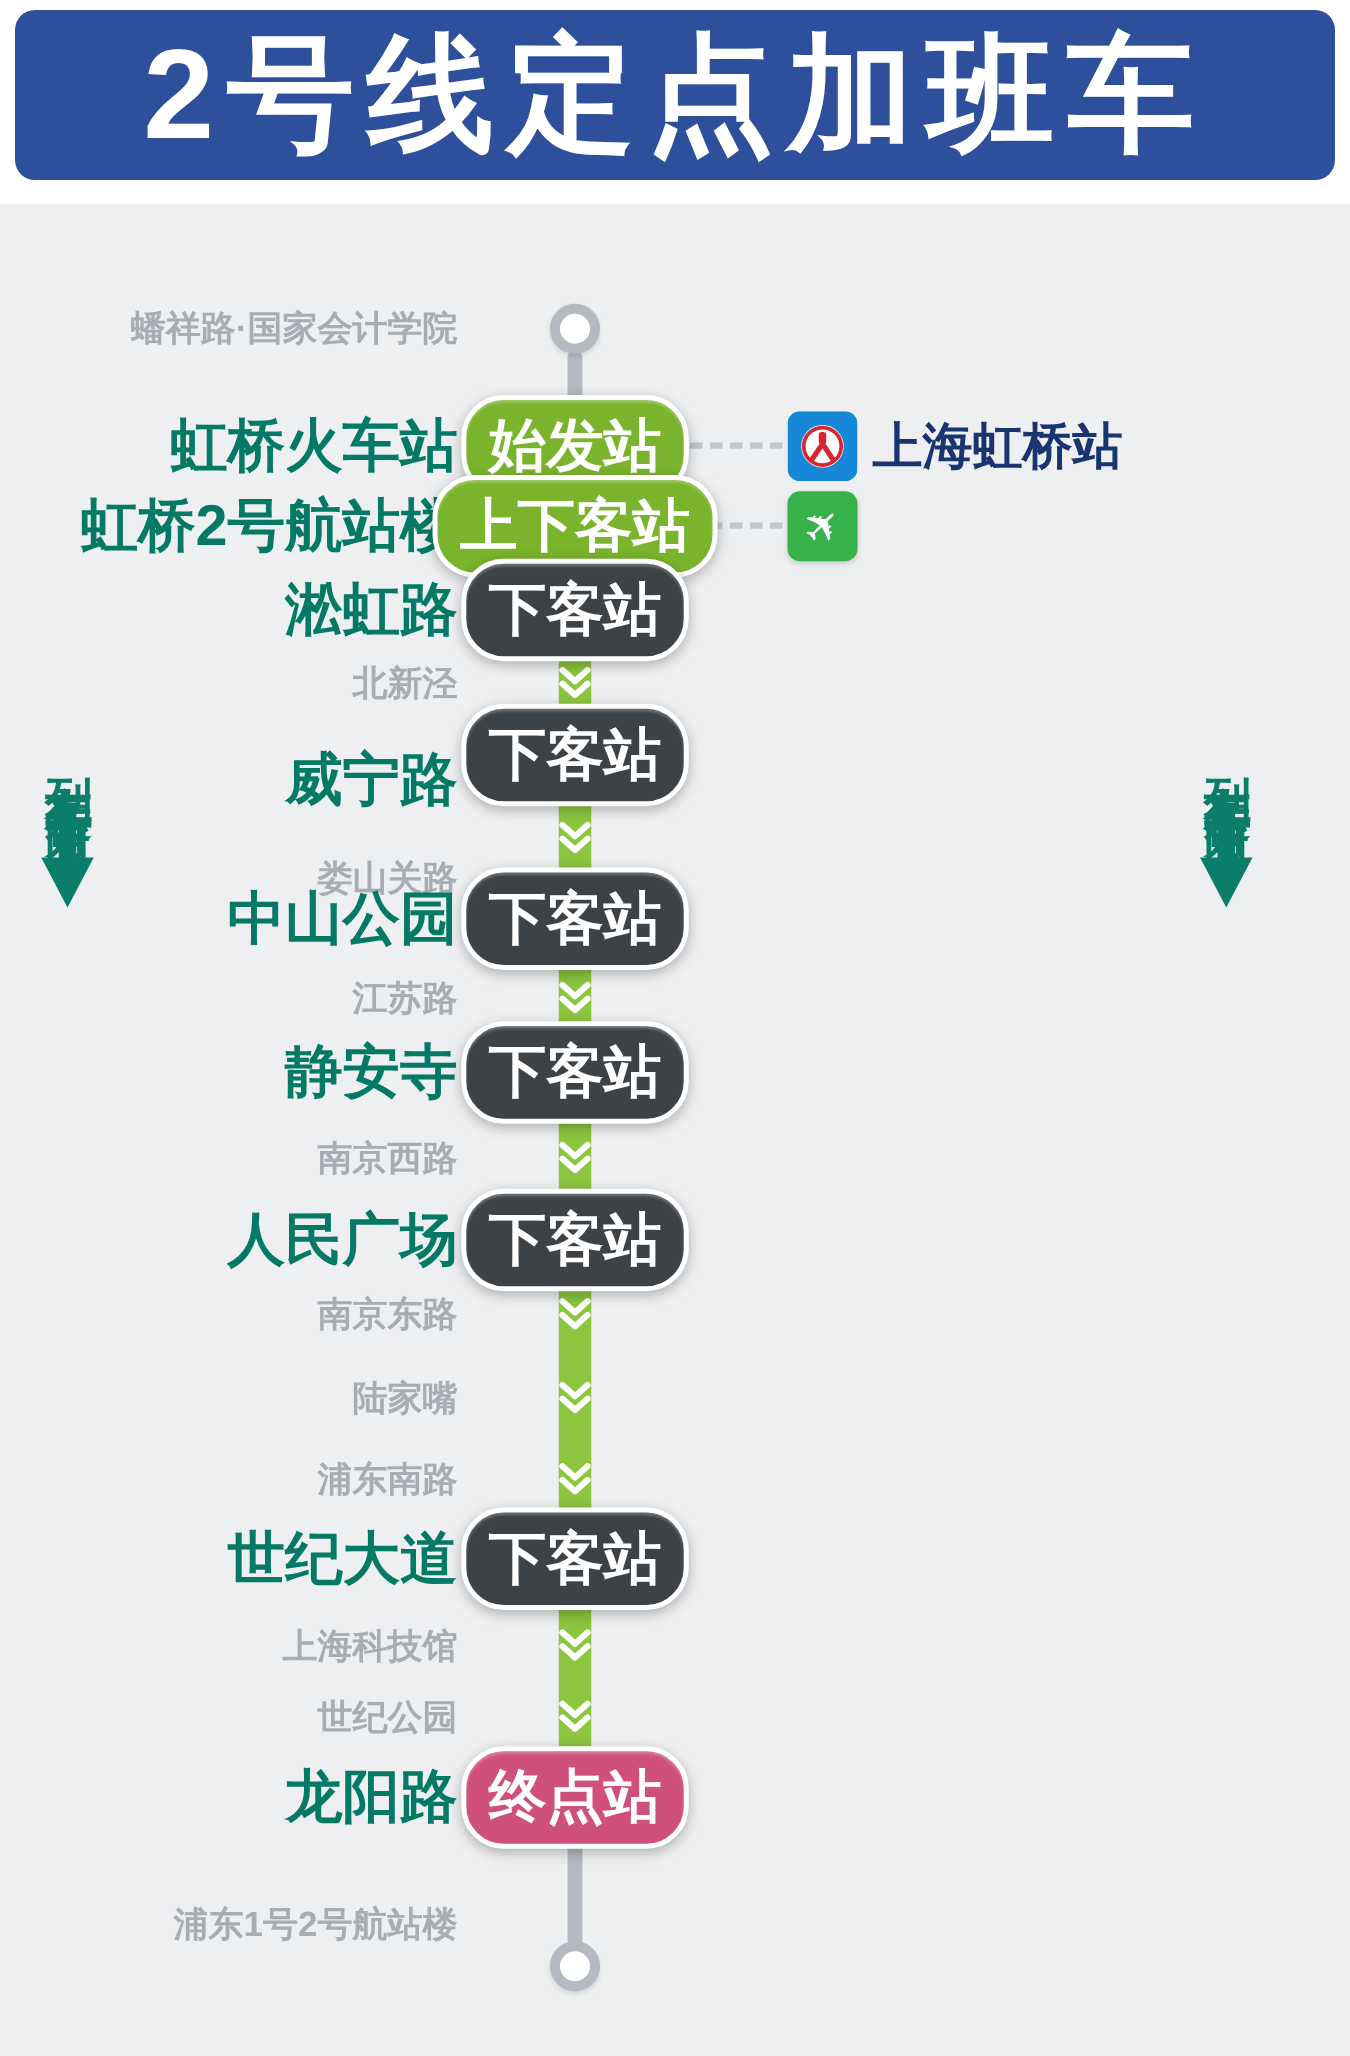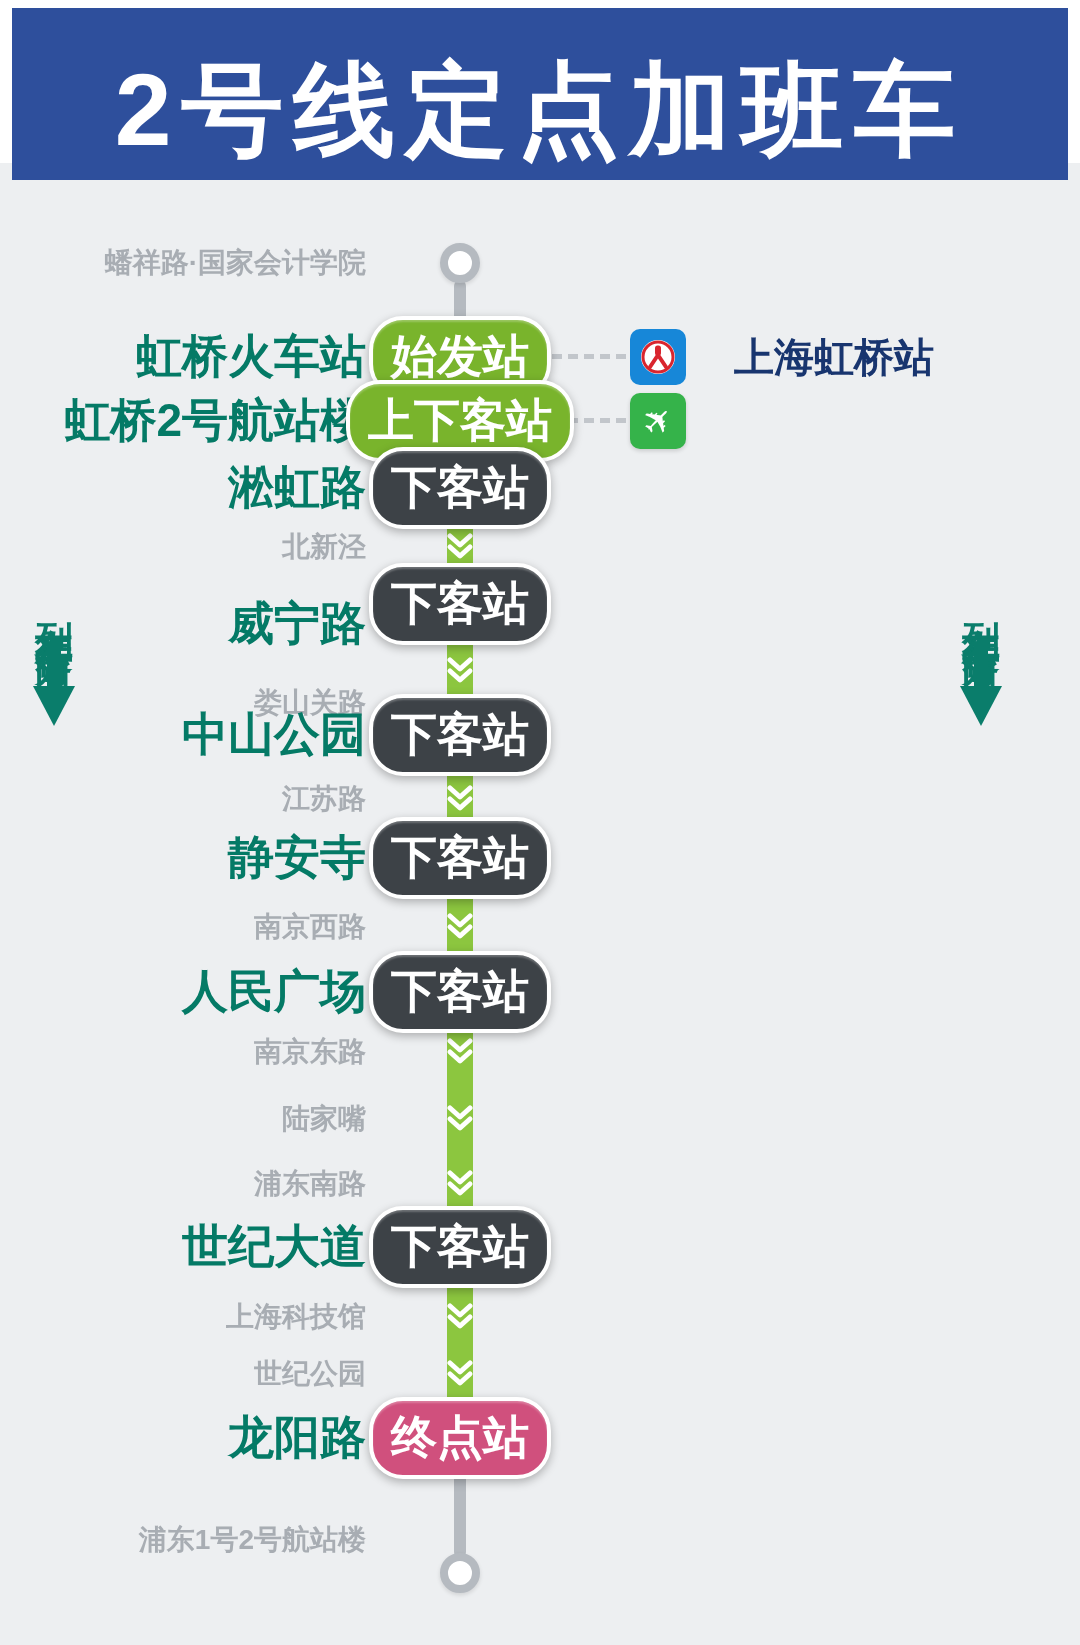--- a/index.html
+++ b/index.html
@@ -1,19 +1,19 @@
 <!DOCTYPE html>
 <html style="--header-bg: #2e4f9c; --body-bg: #edeff1; --line-green: #8cc63f; --line-gray: #b5bac0; --major-station-text: #047a66; --minor-station-text: #a8adb3; --badge-green: #79b42c; --badge-dark: #3d4247; --badge-pink: #d0507d; --direction-text: #0a7d6b; --link-label-text: #18356f; --railway-icon-bg: #1787d8; --airplane-icon-bg: #35b34a;"><head>
 <meta charset="utf-8">
 <style>
   html,body{margin:0;padding:0;background:#fff;}
   .page{position:relative;width:1080px;height:1645px;background:#ffffff;overflow:hidden;
         font-family:"Liberation Sans","DejaVu Sans",sans-serif;}
-  .banner{position:absolute;top:8px;left:12px;right:12px;height:172px;border-radius:0;
-          background:var(--header-bg);display:flex;align-items:flex-end;justify-content:center;z-index:5;}
+  .banner{position:absolute;top:8px;left:12px;right:12px;height:136px;border-radius:16px;
+          background:var(--header-bg);display:flex;align-items:flex-start;justify-content:center;z-index:5;}
   .banner span{font-size:102px;font-weight:900;color:#ffffff;letter-spacing:10px;white-space:nowrap;}
   .body-bg{position:absolute;left:0;right:0;top:163px;bottom:0;background:var(--body-bg);z-index:0;}
   .layer{position:absolute;inset:0;z-index:1;}
   .track{position:absolute;border-radius:14px;z-index:1;}
   .marker{position:absolute;left:460px;width:24px;height:24px;background:#fff;border:8px solid var(--line-gray);
           border-radius:50%;transform:translate(-50%,-50%);z-index:2;box-shadow:0 2px 4px rgba(0,0,0,.12);}
   .chev{position:absolute;left:460px;transform:translate(-50%,-50%);z-index:2;line-height:0;}
   .st-name{position:absolute;right:714px;transform:translateY(-50%);white-space:nowrap;z-index:2;}
   .st-name.major{font-size:46px;font-weight:800;color:var(--major-station-text);}
   .st-name.minor{font-size:28px;font-weight:600;color:var(--minor-station-text);}
@@ -57,21 +57,21 @@
       <div class="st-name major" style="top: 357px;">虹桥火车站</div>
       <div class="badge green" style="top: 357px;">始发站</div>
       <div class="dash" style="top: 354px;"></div>
       <div class="link-icon" style="top: 357px;"><svg width="56" height="56" viewBox="0 0 56 56">
           <rect width="56" height="56" rx="10" style="fill:var(--railway-icon-bg)"></rect>
           <circle cx="28" cy="28" r="17" style="fill:#fff"></circle>
           <circle cx="28" cy="28" r="15" style="fill:none;stroke:#d9252e;stroke-width:3"></circle>
           <rect x="25" y="16.5" width="6" height="10" rx="2.5" style="fill:#d9252e"></rect>
           <path d="M28 26 L20 38 M28 26 L36 38" style="fill:none;stroke:#d9252e;stroke-width:4;stroke-linecap:round"></path>
         </svg></div>
-      <div class="link-label" style="top: 357px; margin-left: 36px;">上海虹桥站</div>
+      <div class="link-label" style="top: 357px;">上海虹桥站</div>
       <div class="st-name major" style="top: 421px;">虹桥2号航站楼</div>
       <div class="badge green" style="top: 421px;">上下客站</div>
       <div class="dash" style="top: 418px;"></div>
       <div class="link-icon" style="top: 421px;">
         <div class="plane-box">
           <span class="plane">✈</span>
         </div>
       </div>
       <div class="st-name major" style="top: 488px;">淞虹路</div>
       <div class="badge dark" style="top: 488px;">下客站</div>

